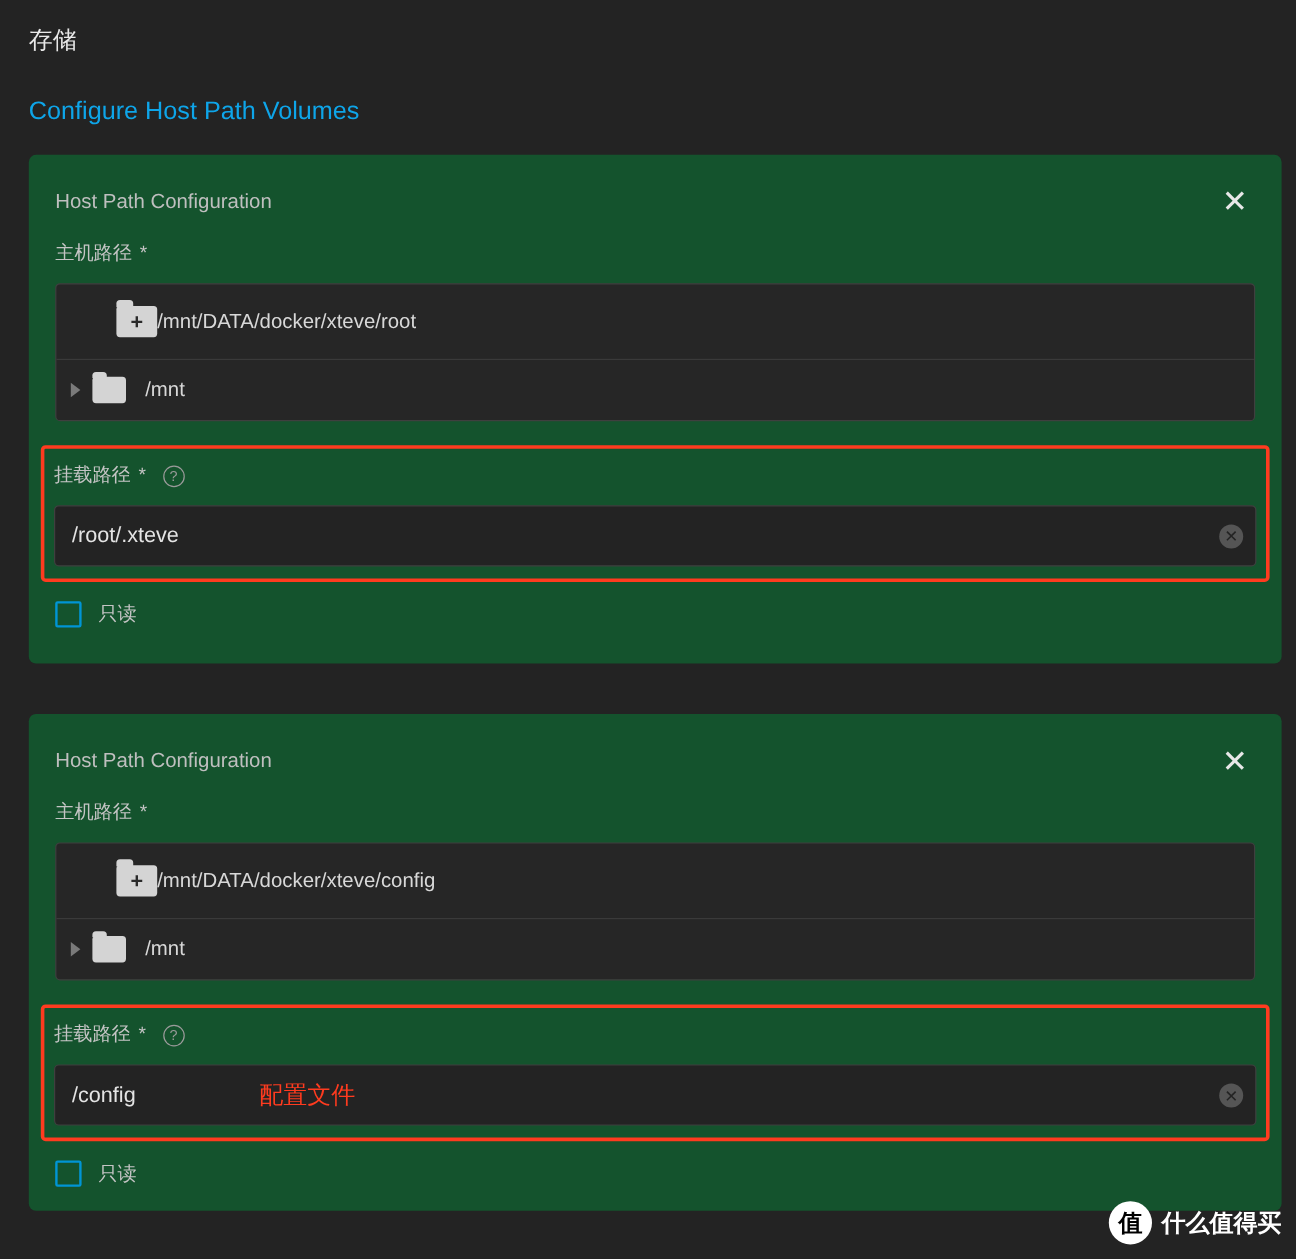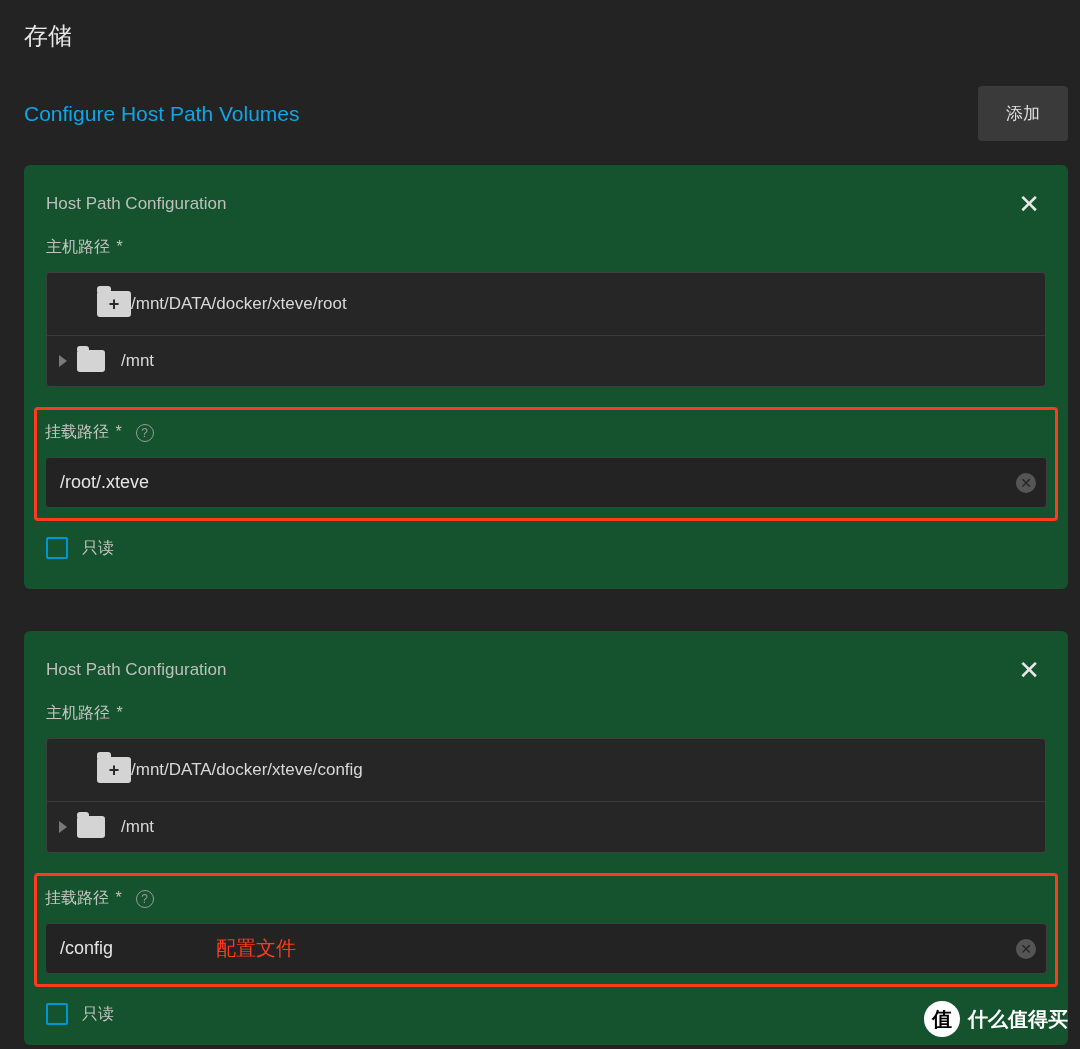--- a/index.html
+++ b/index.html
@@ -7,21 +7,21 @@
       background: #232323;
       color: #c4c4c4;
       font-family: -apple-system, BlinkMacSystemFont, "Segoe UI", "Microsoft YaHei", sans-serif;
       width: 1080px;
       height: 1049px;
       overflow: hidden;
       position: relative;
     }
     .page-title {
       color: #e8e8e8;
-      font-size: 24px;
+      font-size: 20px;
       font-weight: 500;
       padding: 20px 24px 10px 24px;
     }
     .header-row {
       display: flex;
       justify-content: space-between;
       align-items: center;
       padding: 24px 12px 12px 24px;
     }
     .subtitle {
@@ -233,21 +233,20 @@
     }
     .card2 { margin-bottom: 0; padding-bottom: 20px; }
   </style>
 </head>
 <body>
 
 <div class="page-title">存储</div>
 
 <div class="header-row">
   <div class="subtitle">Configure Host Path Volumes</div>
-  <button class="add-btn">添加</button>
 </div>
 
 <div class="card">
   <div class="card-header">
     <div class="card-title">Host Path Configuration</div>
     <div class="close-x">✕</div>
   </div>
 
   <div class="field-label">
     <span><span>主机路径</span> <span class="req">*</span></span>

